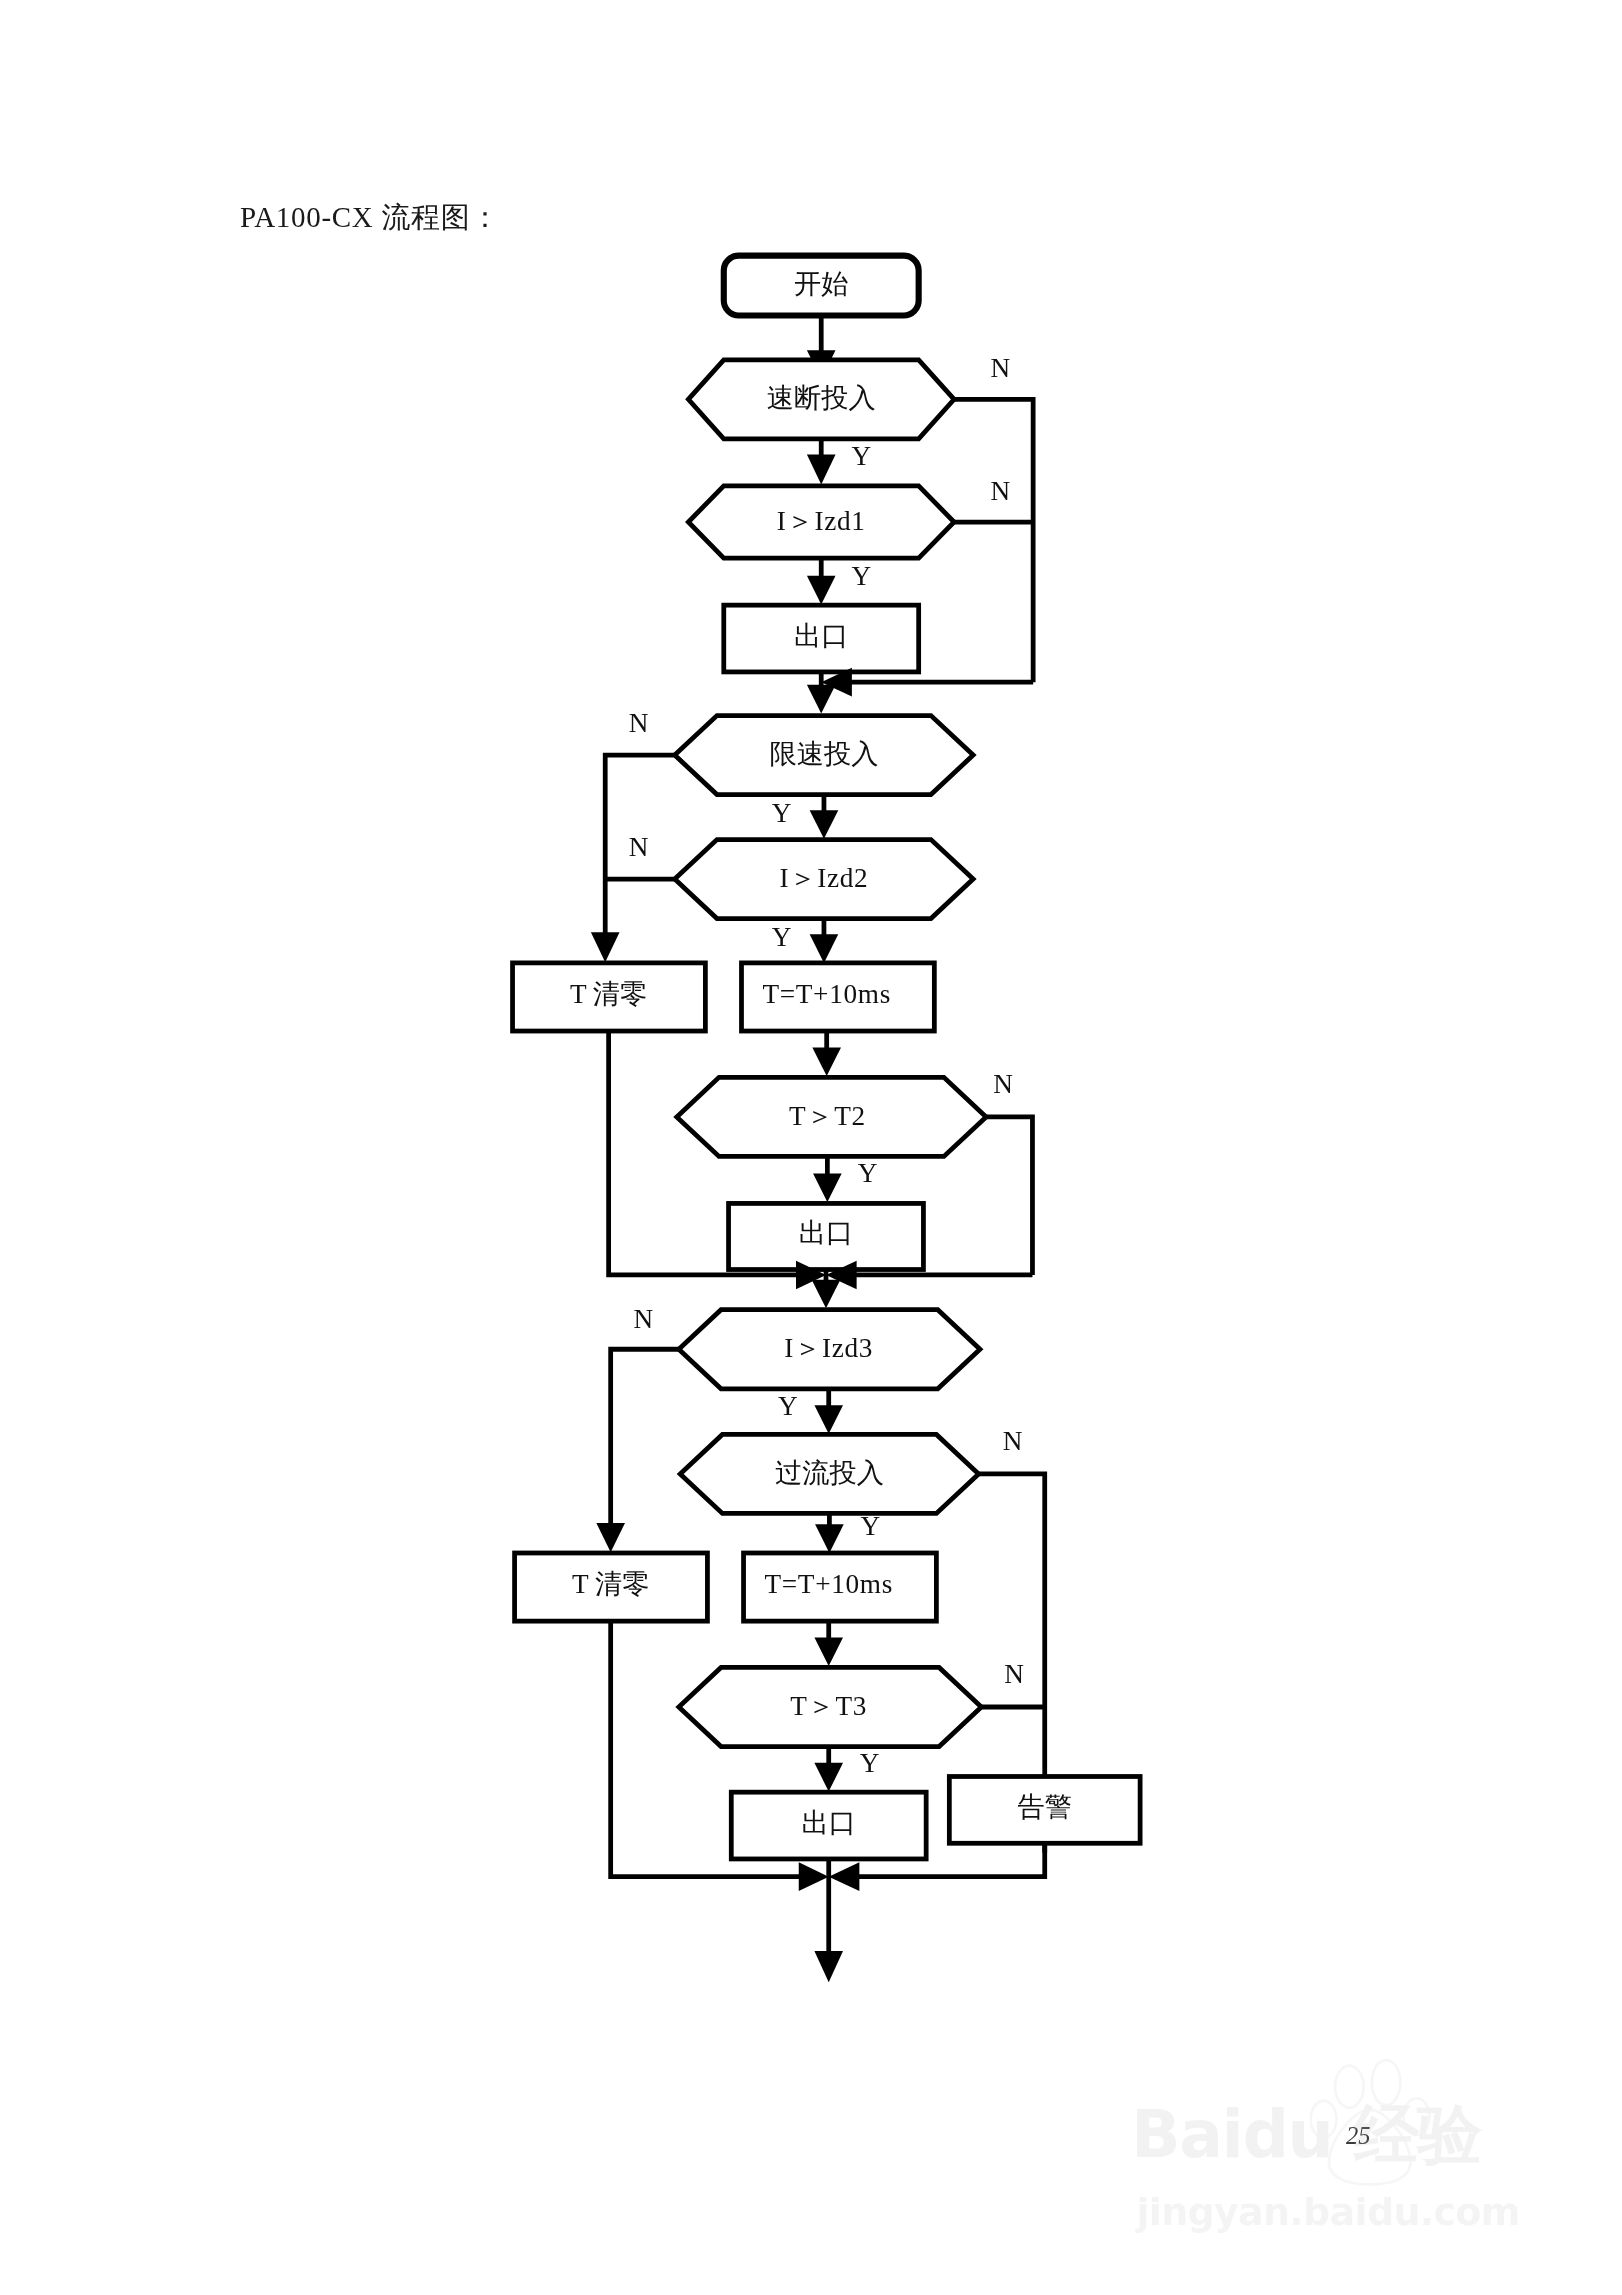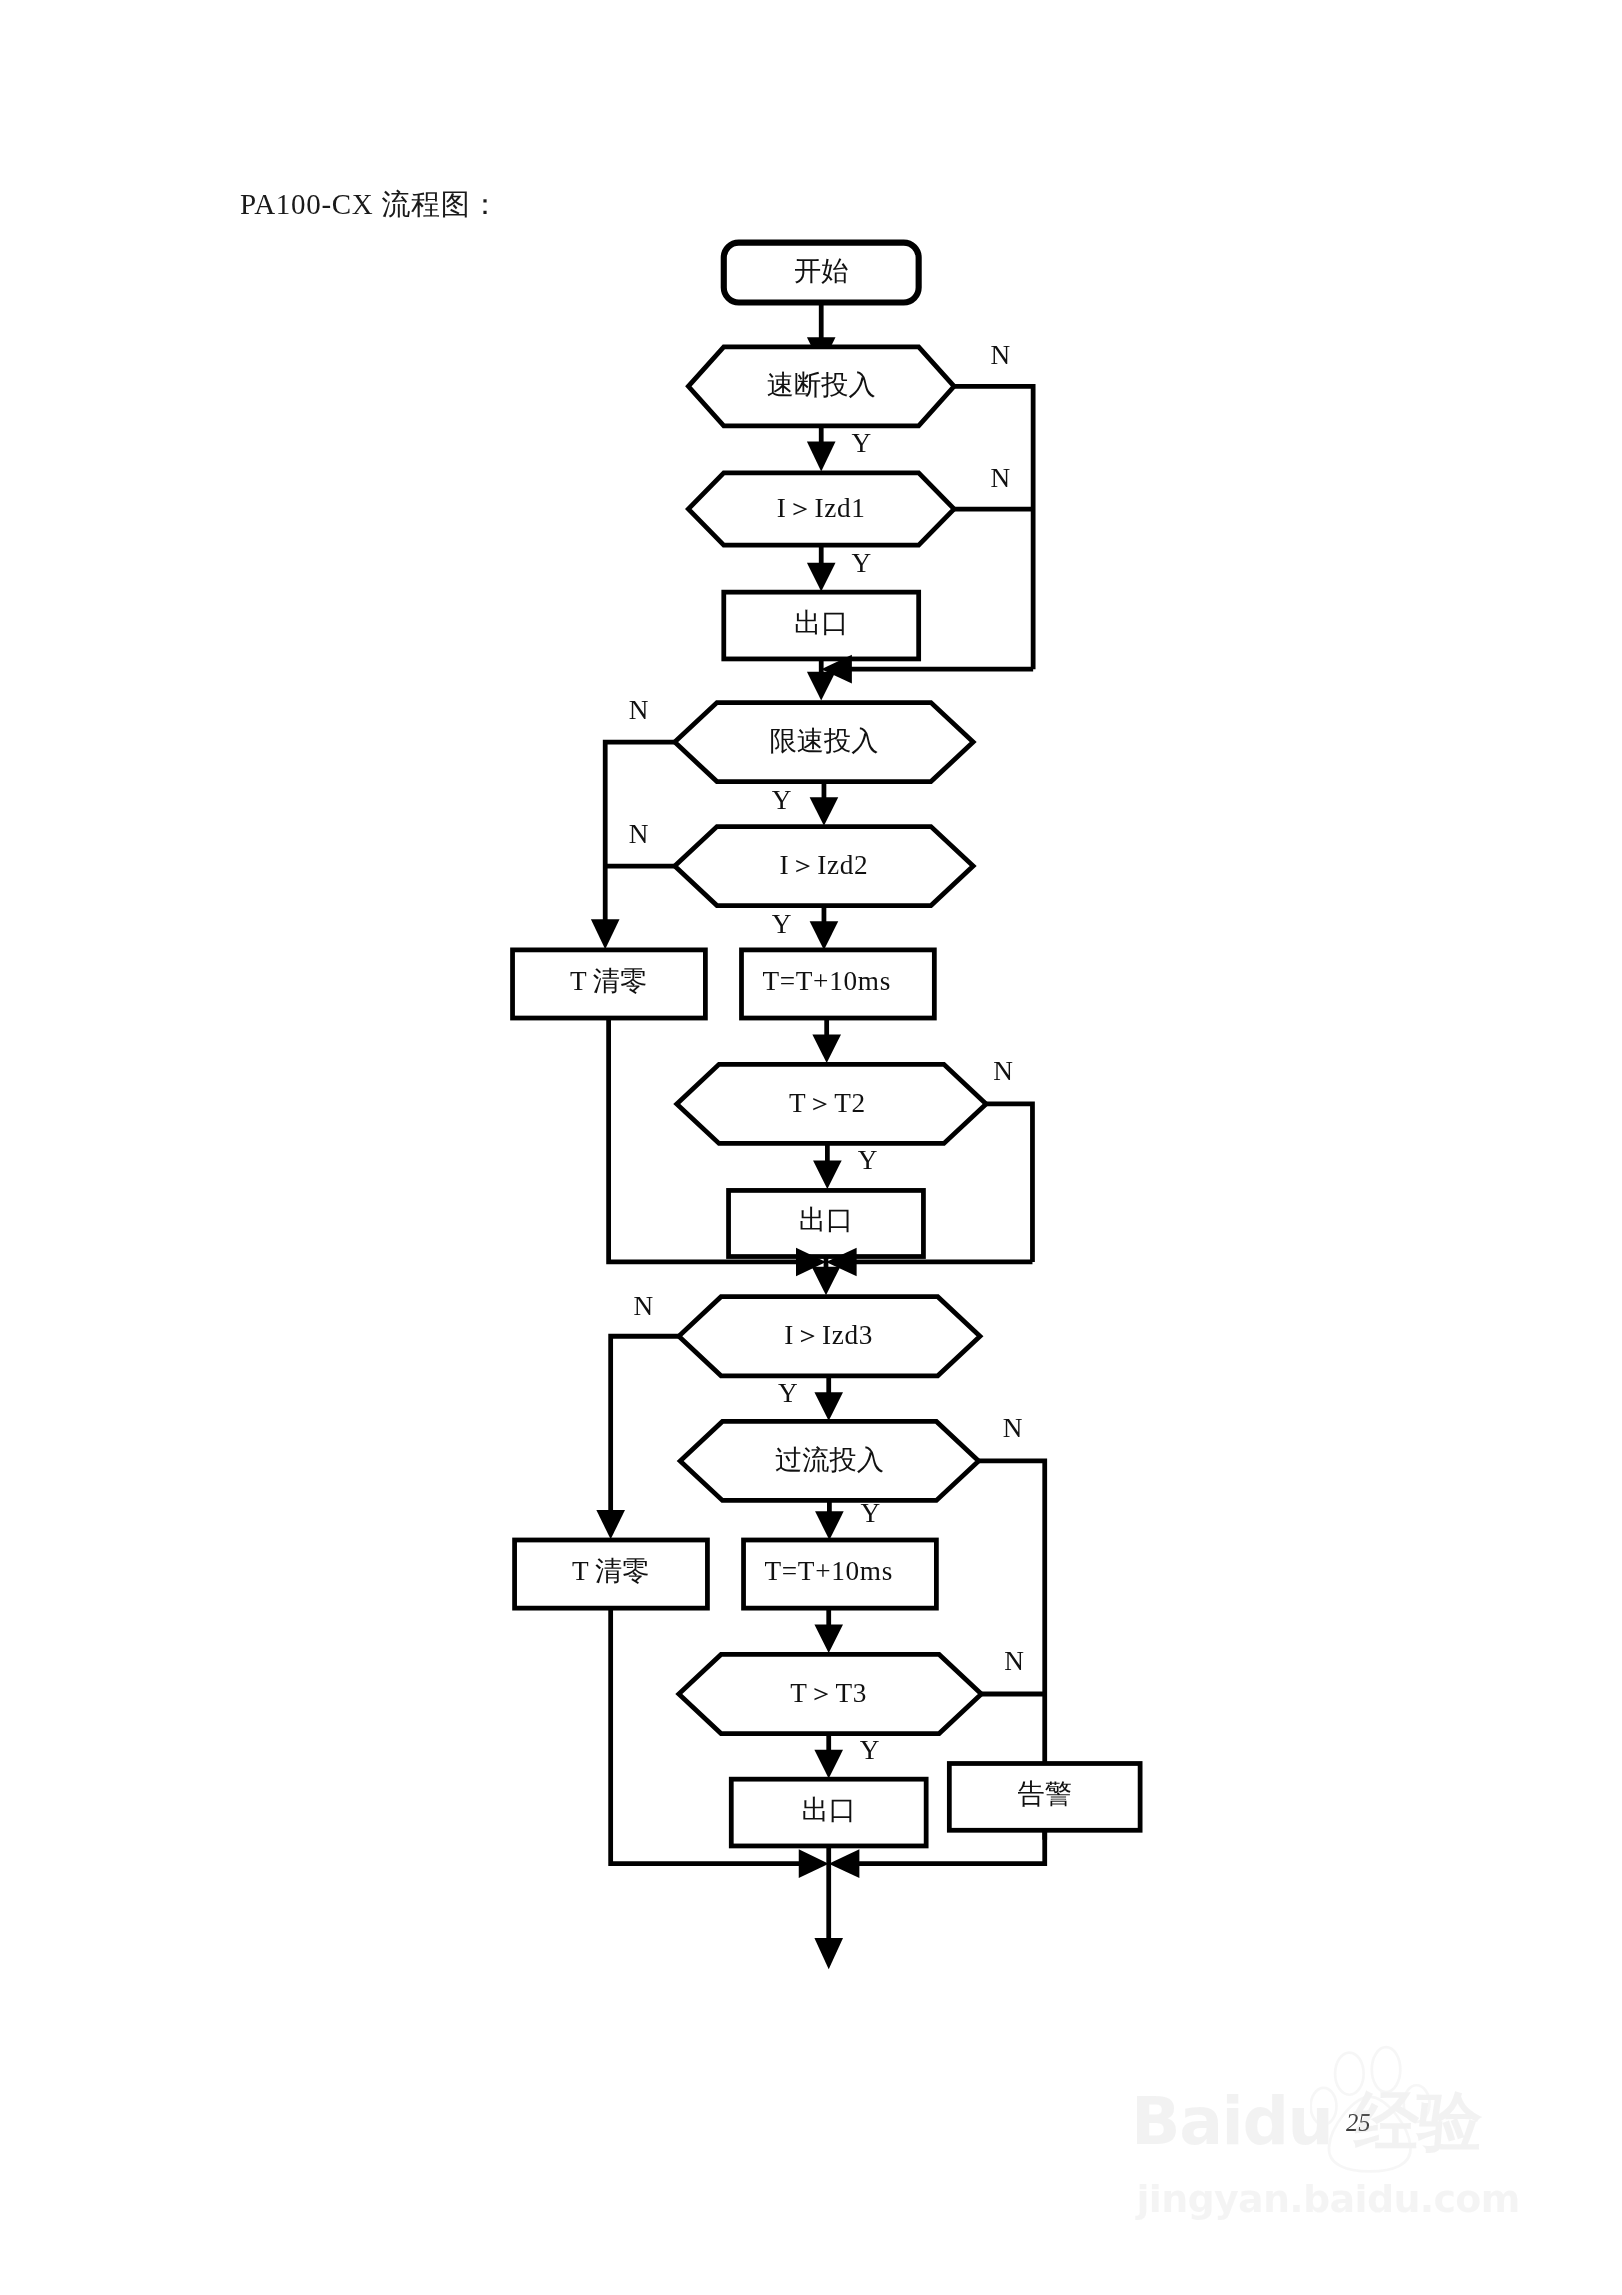--- a/index.html
+++ b/index.html
@@ -9,21 +9,21 @@
   }
   body {
     width: 1622px;
     height: 2295px;
     position: relative;
     font-family: "Liberation Serif", "DejaVu Serif", serif;
     overflow: hidden;
   }
   #page {
     position: absolute;
-    left: 0; top: 0;
+    left: 0; top: 13px;
     width: 1622px;
     height: 1793px;
     background: #fff;
   }
   #doc-title {
     position: absolute;
     left: 240px;
     top: 185px;
     font-size: 29px;
     color: #1a1a1a;

